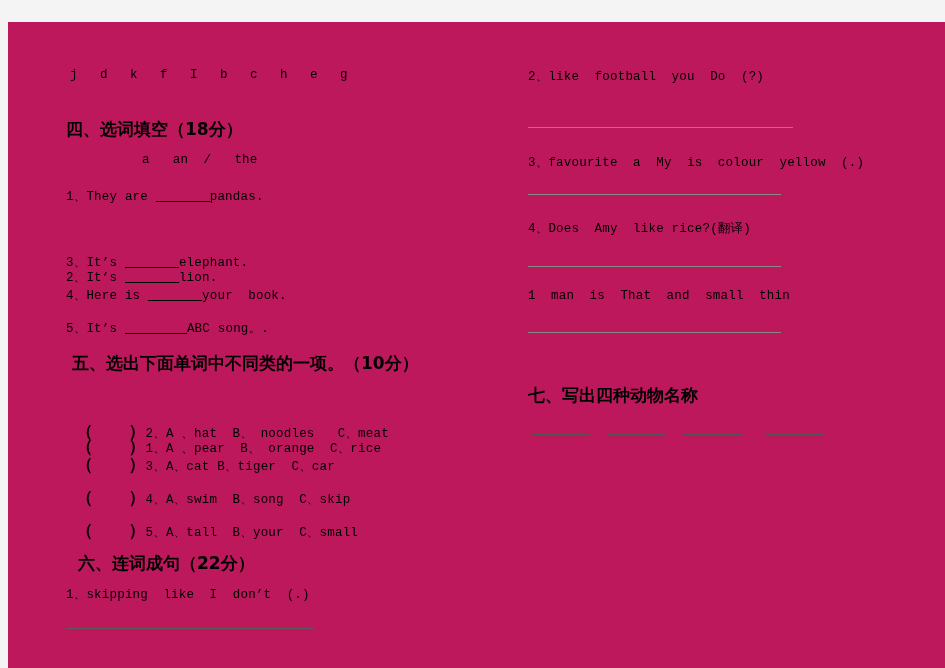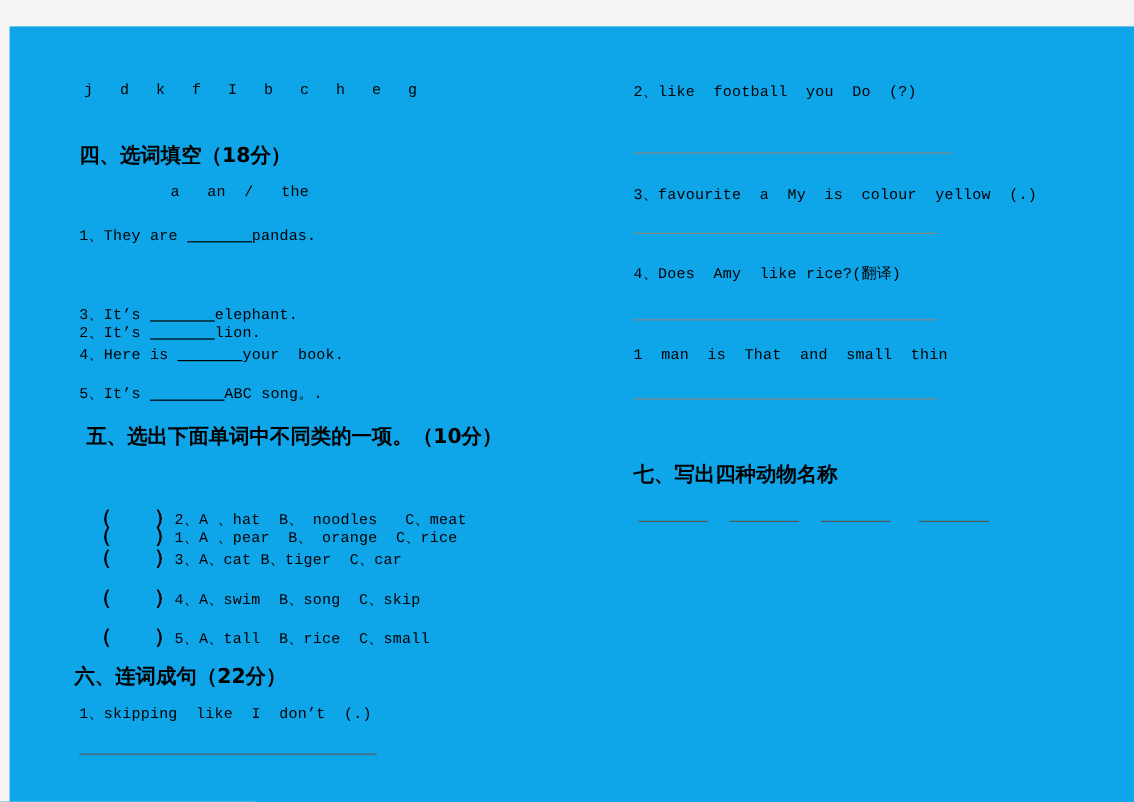--- a/index.html
+++ b/index.html
@@ -13,21 +13,21 @@
     background: #f4f4f5;
     font-family: "Liberation Serif", "DejaVu Serif", serif;
     overflow: hidden;
   }
   #page {
     position: absolute;
     left: 8px;
     top: 22px;
     width: 937px;
     height: 646px;
-    background: #0ea5e9;
+    background: #be185d;
   }
   .col {
     position: absolute;
     top: 0;
   }
   #col-left  { left: 50px;  width: 440px; }
   #col-right { left: 510px; width: 420px; }
 
   
   .row {
@@ -103,23 +103,23 @@
     <div class="row cn hdr" style="left:14px; top:330px;">五、选出下面单词中不同类的一项。（10分）</div>
 
     <div class="row" style="left:18px; top:365px;margin-top:48px;"><span class="cn">（      ）</span><span>1、</span><span>A 、pear  B、 orange  C、rice</span></div>
 
     <div class="row" style="left:18px; top:398px;"><span class="cn">（      ）</span><span>2、</span><span>A 、hat  B、 noodles   C、meat</span></div>
 
     <div class="row" style="left:18px; top:431px;"><span class="cn">（      ）</span><span>3、</span><span>A、cat B、tiger  C、car</span></div>
 
     <div class="row" style="left:18px; top:464px;"><span class="cn">（      ）</span><span>4、</span><span>A、swim  B、song  C、skip</span></div>
 
-    <div class="row" style="left:18px; top:497px;"><span class="cn">（      ）</span><span>5、</span><span>A、tall  B、rice  C、small</span></div>
+    <div class="row" style="left:18px; top:497px;"><span class="cn">（      ）</span><span>5、</span><span>A、tall  B、your  C、small</span></div>
 
-    <div class="row cn hdr" style="left:4px; top:530px;">六、连词成句（22分）</div>
+    <div class="row cn hdr" style="left:20px; top:530px;">六、连词成句（22分）</div>
 
     <div class="row" style="left:8px; top:564px;">1、skipping  like  I  don’t  (.)</div>
 
     <div class="rule" style="left:8px; top:606px; width:248px;"></div>
 
   </div>
 
   <div class="col" id="col-right">
 
     <div class="row" style="left:10px; top:46px;">2、like  football  you  Do  (?)</div>

